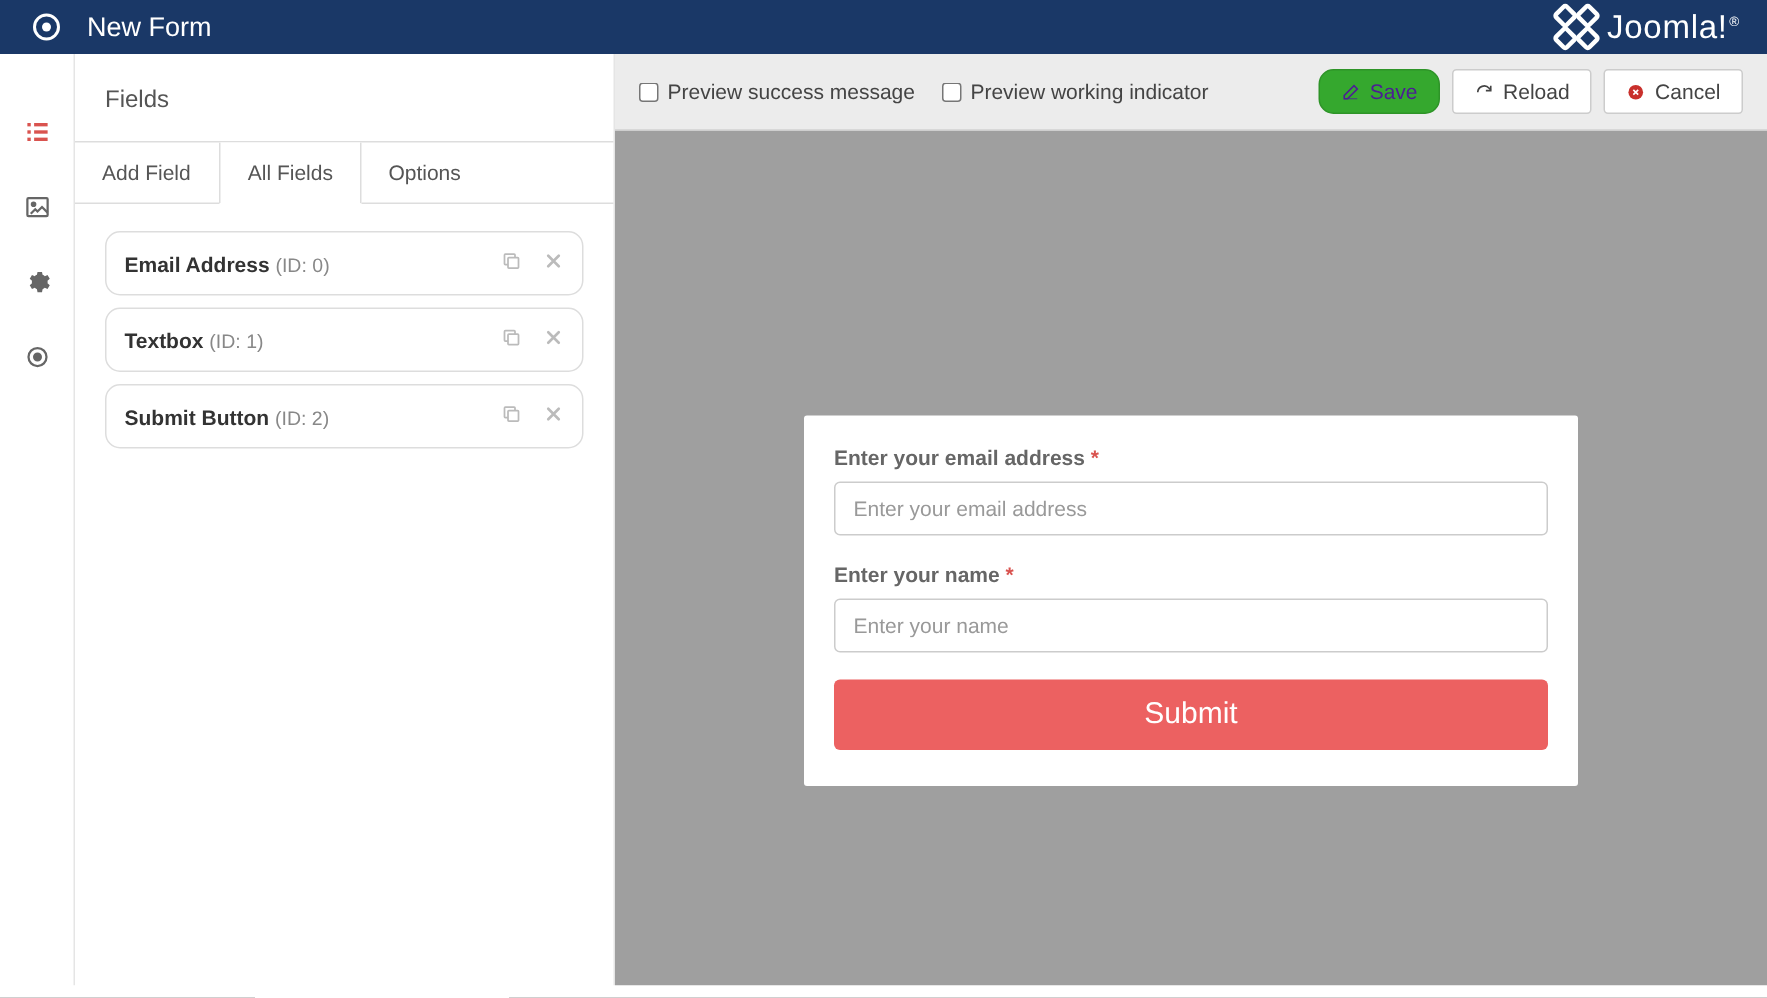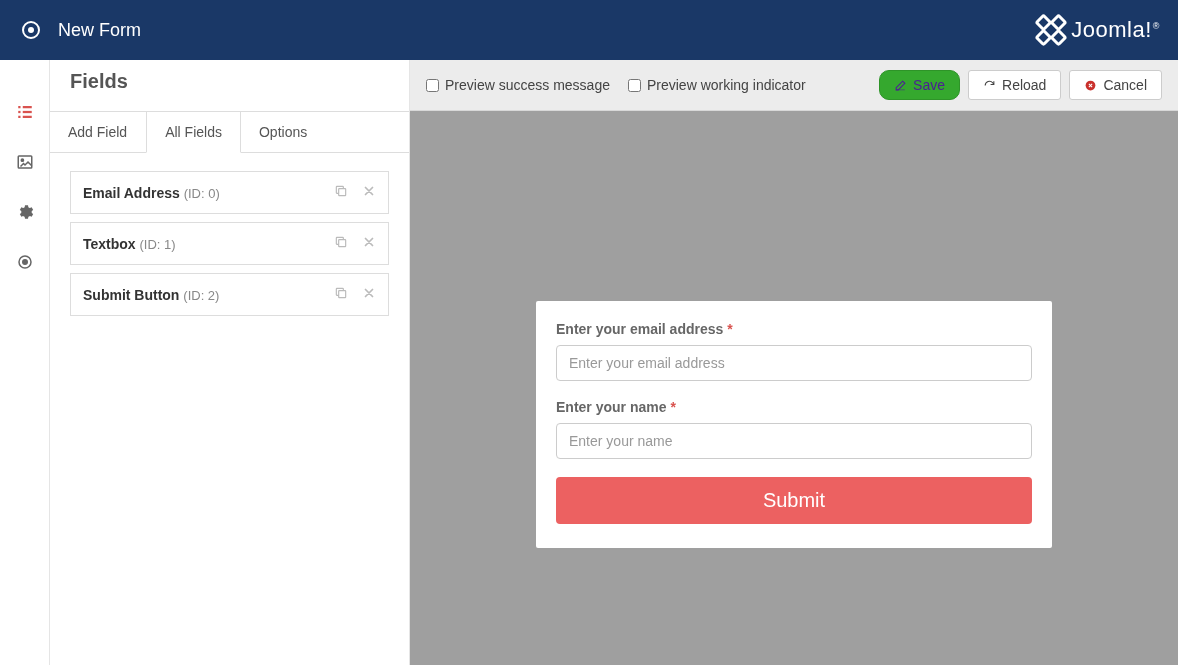--- a/index.html
+++ b/index.html
@@ -1,43 +1,43 @@
 <!DOCTYPE html>
 <html><head>
 <meta charset="utf-8">
 <style>
   * { box-sizing: border-box; margin: 0; padding: 0; }
   body { font-family: -apple-system, BlinkMacSystemFont, "Segoe UI", Helvetica, Arial, sans-serif; font-size: 14px; color: #333; background: #fff; }
-  .header { background: #1a3867; height: 60px; display: flex; align-items: center; justify-content: space-between; padding: 0 18px 0 22px; }
+  .header { background: #1a3867; height: 36px; display: flex; align-items: center; justify-content: space-between; padding: 0 18px 0 22px; }
   .header-left { display: flex; align-items: center; gap: 18px; }
   .header-title { color: #fff; font-size: 18px; font-weight: 400; }
   .target-icon { width: 18px; height: 18px; border: 2px solid #fff; border-radius: 50%; display: flex; align-items: center; justify-content: center; }
   .target-icon::after { content: ""; width: 6px; height: 6px; background: #fff; border-radius: 50%; }
   .joomla-logo { display: flex; align-items: center; gap: 6px; color: #fff; font-size: 22px; font-weight: 400; letter-spacing: 0.5px; }
   .joomla-mark { width: 28px; height: 28px; position: relative; }
   .joomla-mark span { position: absolute; width: 13px; height: 13px; border: 3px solid; border-radius: 3px; }
   .jm1 { top: 0; left: 0; border-color: #f39c12; transform: rotate(45deg); }
   .jm2 { top: 0; right: 0; border-color: #c0392b; transform: rotate(45deg); }
   .jm3 { bottom: 0; left: 0; border-color: #27ae60; transform: rotate(45deg); }
   .jm4 { bottom: 0; right: 0; border-color: #2980b9; transform: rotate(45deg); }
   .joomla-text sup { font-size: 9px; margin-left: 1px; }
 
   .main { display: flex; height: calc(665px - 44px); }
   .vnav { width: 50px; border-right: 1px solid #e5e5e5; display: flex; flex-direction: column; align-items: center; padding-top: 42px; gap: 30px; }
   .vnav-item { width: 20px; height: 20px; display: flex; align-items: center; justify-content: center; color: #666; cursor: pointer; }
   .vnav-item.active { color: #d9534f; }
   .vnav-item svg { width: 18px; height: 18px; }
 
   .sidebar { width: 360px; border-right: 1px solid #e5e5e5; display: flex; flex-direction: column; }
-  .sidebar-title { font-size: 20px; font-weight: 700; color: #555; padding: 10px 20px 18px; }
+  .sidebar-title { font-size: 16px; font-weight: 400; color: #555; padding: 22px 20px 18px; }
   .tabs { display: flex; border-top: 1px solid #ddd; border-bottom: 1px solid #ddd; }
   .tab { padding: 12px 18px; font-size: 14px; color: #555; cursor: pointer; border-right: 1px solid transparent; }
   .tab.active { border-left: 1px solid #ddd; border-right: 1px solid #ddd; border-bottom: 1px solid #fff; margin-bottom: -1px; background: #fff; }
   .field-list { padding: 18px 20px; display: flex; flex-direction: column; gap: 8px; }
-  .field-item { border: 1px solid #ddd; border-radius: 0; padding: 12px 12px; display: flex; align-items: center; justify-content: space-between; cursor: move; }
+  .field-item { border: 1px solid #ddd; border-radius: 10px; padding: 12px 12px; display: flex; align-items: center; justify-content: space-between; cursor: move; }
   .field-item-label { font-size: 14px; color: #333; }
   .field-item-label strong { font-weight: 700; }
   .field-item-label .fid { color: #888; font-weight: 400; font-size: 13px; }
   .field-actions { display: flex; gap: 14px; color: #bbb; }
   .field-actions span { cursor: pointer; }
   .field-actions svg { width: 14px; height: 14px; }
 
   .canvas { flex: 1; background: #9f9f9f; display: flex; flex-direction: column; }
   .toolbar { background: #ececec; border-bottom: 1px solid #d8d8d8; padding: 10px 16px; display: flex; align-items: center; justify-content: space-between; }
   .toolbar-left { display: flex; align-items: center; gap: 18px; color: #444; }

